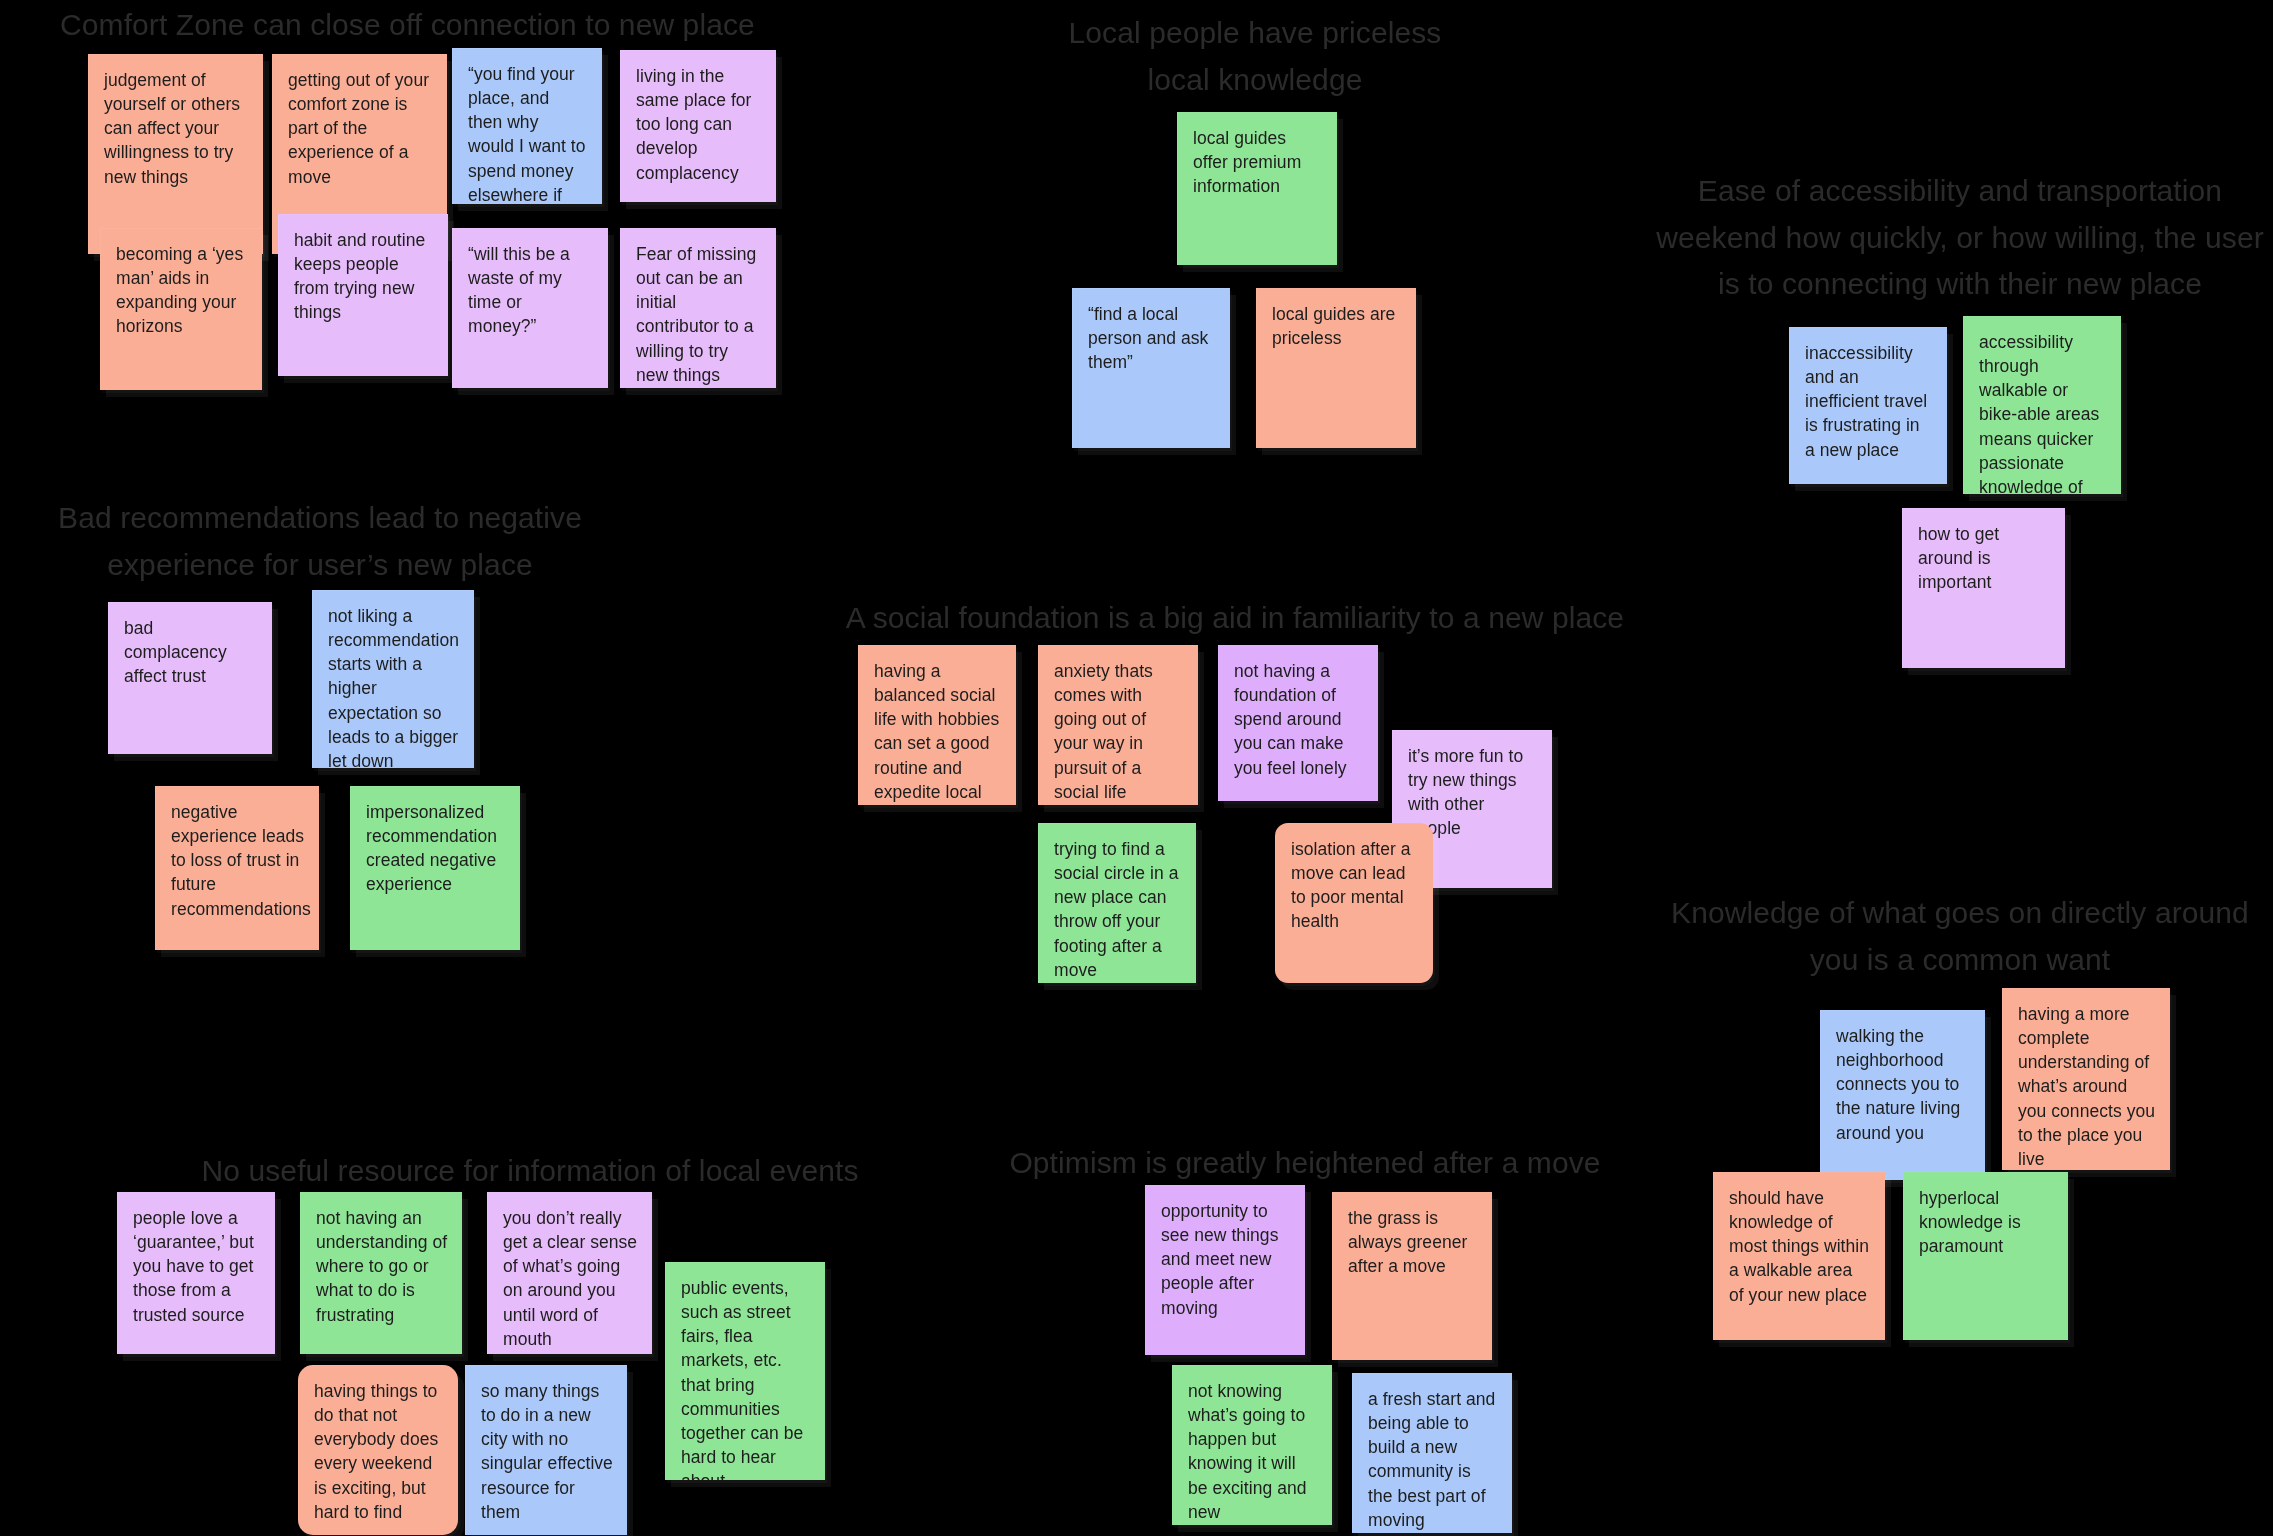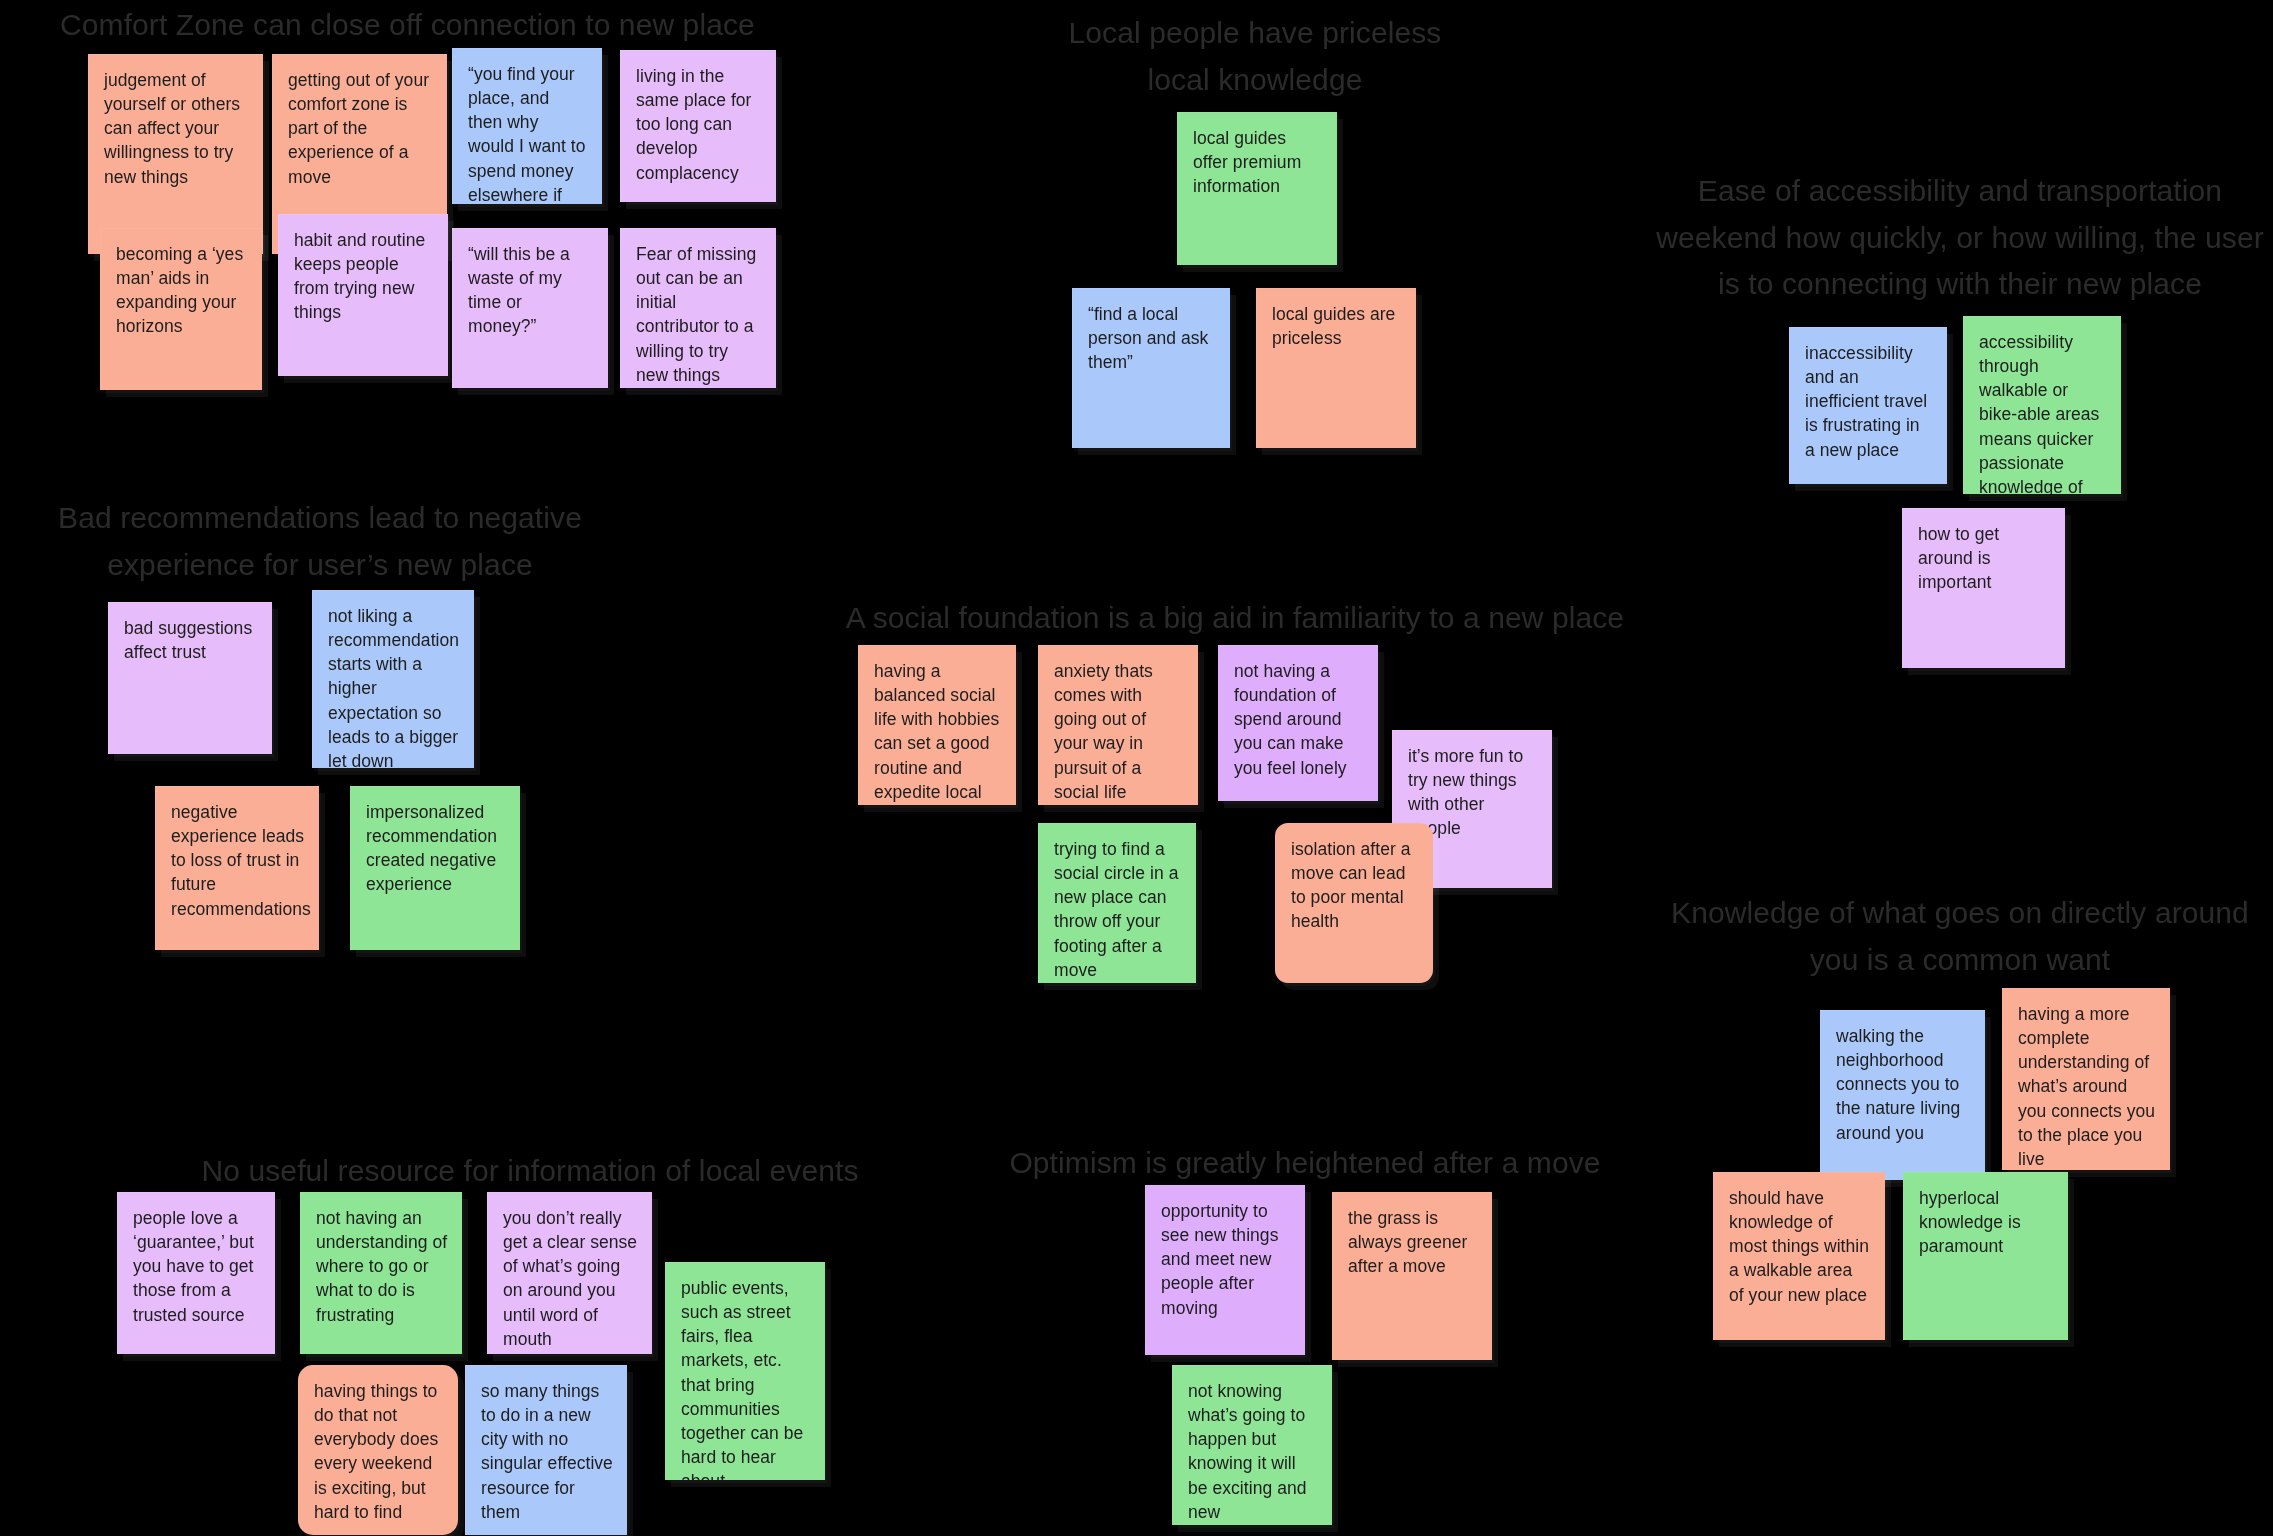--- a/index.html
+++ b/index.html
@@ -81,21 +81,21 @@
   <div class="note c-peach" style="left:1256px; top:288px; width:160px; height:160px;">local guides are priceless</div>
 
   <div class="group-title" style="left:1655px; top:168px; width:610px;">Ease of accessibility and transportation weekend how quickly, or how willing, the user is to connecting with their new place</div>
 
   <div class="note c-blue" style="left:1789px; top:327px; width:158px; height:157px;">inaccessibility and an inefficient travel is frustrating in a new place</div>
   <div class="note c-green" style="left:1963px; top:316px; width:158px; height:178px;">accessibility through walkable or bike-able areas means quicker passionate knowledge of your community</div>
   <div class="note c-violet" style="left:1902px; top:508px; width:163px; height:160px;">how to get around is important</div>
 
   <div class="group-title" style="left:20px; top:495px; width:600px;">Bad recommendations lead to negative experience for user’s new place</div>
 
-  <div class="note c-violet" style="left:108px; top:602px; width:164px; height:152px;">bad suggestions affect trust</div>
+  <div class="note c-violet" style="left:108px; top:602px; width:164px; height:152px;">bad complacency affect trust</div>
   <div class="note c-blue" style="left:312px; top:590px; width:162px; height:178px;">not liking a recommendation starts with a higher expectation so leads to a bigger let down</div>
   <div class="note c-peach" style="left:155px; top:786px; width:164px; height:164px;">negative experience leads to loss of trust in future recommendations</div>
   <div class="note c-green" style="left:350px; top:786px; width:170px; height:164px;">impersonalized recommendation created negative experience</div>
 
   <div class="group-title" style="left:800px; top:595px; width:870px;">A social foundation is a big aid in familiarity to a new place</div>
 
   <div class="note c-peach" style="left:858px; top:645px; width:158px; height:160px;">having a balanced social life with hobbies can set a good routine and expedite local confidence</div>
   <div class="note c-peach" style="left:1038px; top:645px; width:160px; height:160px;">anxiety thats comes with going out of your way in pursuit of a social life</div>
   <div class="note c-lilac" style="left:1218px; top:645px; width:160px; height:156px;">not having a foundation of spend around you can make you feel lonely</div>
   <div class="note c-violet" style="left:1392px; top:730px; width:160px; height:158px;">it’s more fun to try new things with other people</div>
@@ -116,14 +116,15 @@
   <div class="note c-violet" style="left:487px; top:1192px; width:165px; height:162px;">you don’t really get a clear sense of what’s going on around you until word of mouth</div>
   <div class="note c-green" style="left:665px; top:1262px; width:160px; height:218px;">public events, such as street fairs, flea markets, etc. that bring communities together can be hard to hear about</div>
   <div class="note c-peach" style="left:298px; top:1365px; width:160px; height:170px;border-radius:15px;">having things to do that not everybody does every weekend is exciting, but hard to find</div>
   <div class="note c-blue" style="left:465px; top:1365px; width:162px; height:170px;">so many things to do in a new city with no singular effective resource for them</div>
 
   <div class="group-title" style="left:975px; top:1140px; width:660px; text-align:center;">Optimism is greatly heightened after a move</div>
 
   <div class="note c-lilac" style="left:1145px; top:1185px; width:160px; height:170px;">opportunity to see new things and meet new people after moving</div>
   <div class="note c-peach" style="left:1332px; top:1192px; width:160px; height:168px;">the grass is always greener after a move</div>
   <div class="note c-green" style="left:1172px; top:1365px; width:160px; height:160px;">not knowing what’s going to happen but knowing it will be exciting and new</div>
+  <div class="note c-blue" style="left:1352px; top:1373px; width:160px; height:160px;">a fresh start and being able to build a new community is the best part of moving</div>
 
 </div>
 
 </body></html>

